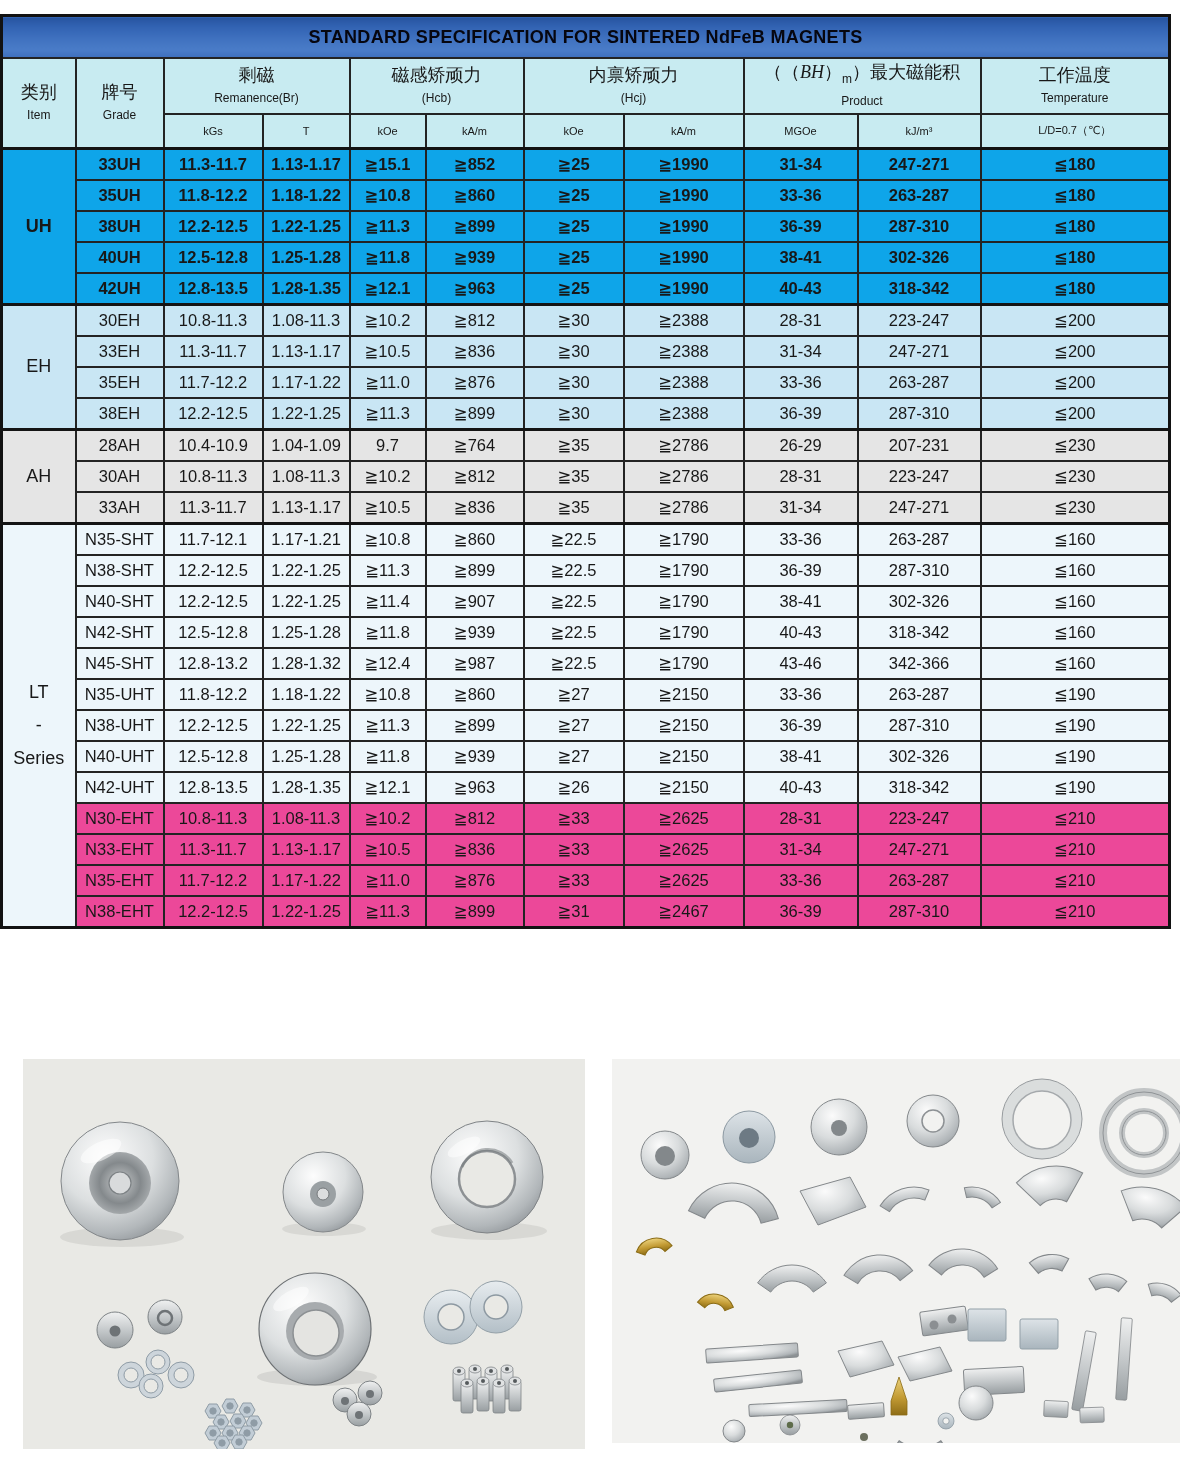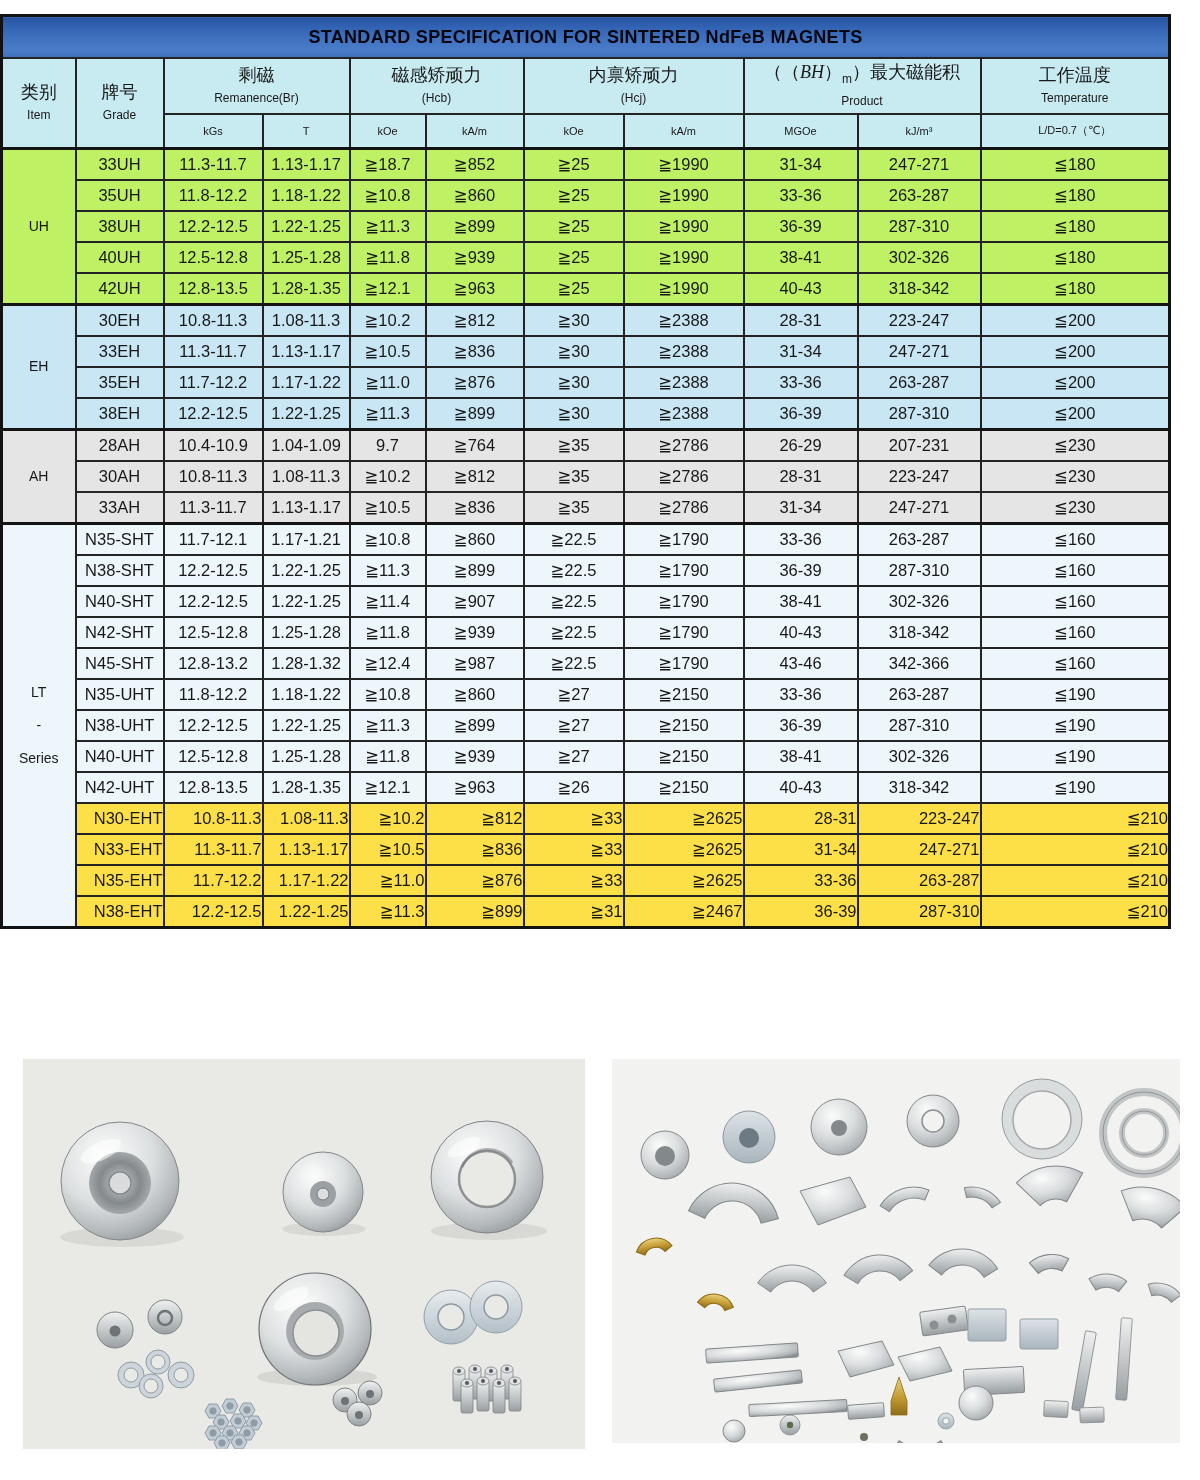--- a/index.html
+++ b/index.html
@@ -24,27 +24,27 @@
   thead th{background:#c8ebf1;font-weight:normal;}
   .h1{height:56px;}
   .h2{height:34px;}
   .h2 th{border-bottom:3px solid #121212;font-size:11px;}
   .cn{display:block;font-size:18px;line-height:24px;}
   .en{display:block;font-size:12px;line-height:22px;}
   .bh-line{font-size:18px;line-height:24px;}
   .bh-line i{font-family:"Liberation Serif","DejaVu Serif",serif;}
   .bh-line sub{font-size:12px;}
   tbody td{height:29px;font-size:16.5px;}
-  .group-cell div{line-height:33px;font-size:14px;}
+  .group-cell div{line-height:33px;font-size:18px;}
   
-  tr.g-uh td{background:#bef264;}
+  tr.g-uh td{background:#0ea5e9;font-weight:bold;}
   tr.g-eh td{background:#c9e6f4;}
   tr.g-ah td{background:#e5e5e5;}
   tr.g-lt td{background:#edf6fb;}
-  tr.g-lt.eht td{background:#fde047;text-align:right;}
+  tr.g-lt.eht td{background:#ec4899;}
   tr.group-start td{border-top:3px solid #141414;}
   
   .photos{display:flex;gap:27px;margin:130px 0 0 23px;}
   .photo{flex:0 0 auto;line-height:0;}
   .photo svg{display:block;}
 </style>
 </head>
 <body>
 
 <table class="spec-table">
@@ -108,21 +108,21 @@
     </tr>
   </thead>
   <tbody>
       <tr class="g-uh group-start">
         <td rowspan="5" class="group-cell">
           <div>UH</div>
         </td>
         <td>33UH</td>
         <td>11.3-11.7</td>
         <td>1.13-1.17</td>
-        <td>≧18.7</td>
+        <td>≧15.1</td>
         <td>≧852</td>
         <td>≧25</td>
         <td>≧1990</td>
         <td>31-34</td>
         <td>247-271</td>
         <td>≦180</td>
       </tr>
       <tr class="g-uh">
         <td>35UH</td>
         <td>11.8-12.2</td>

